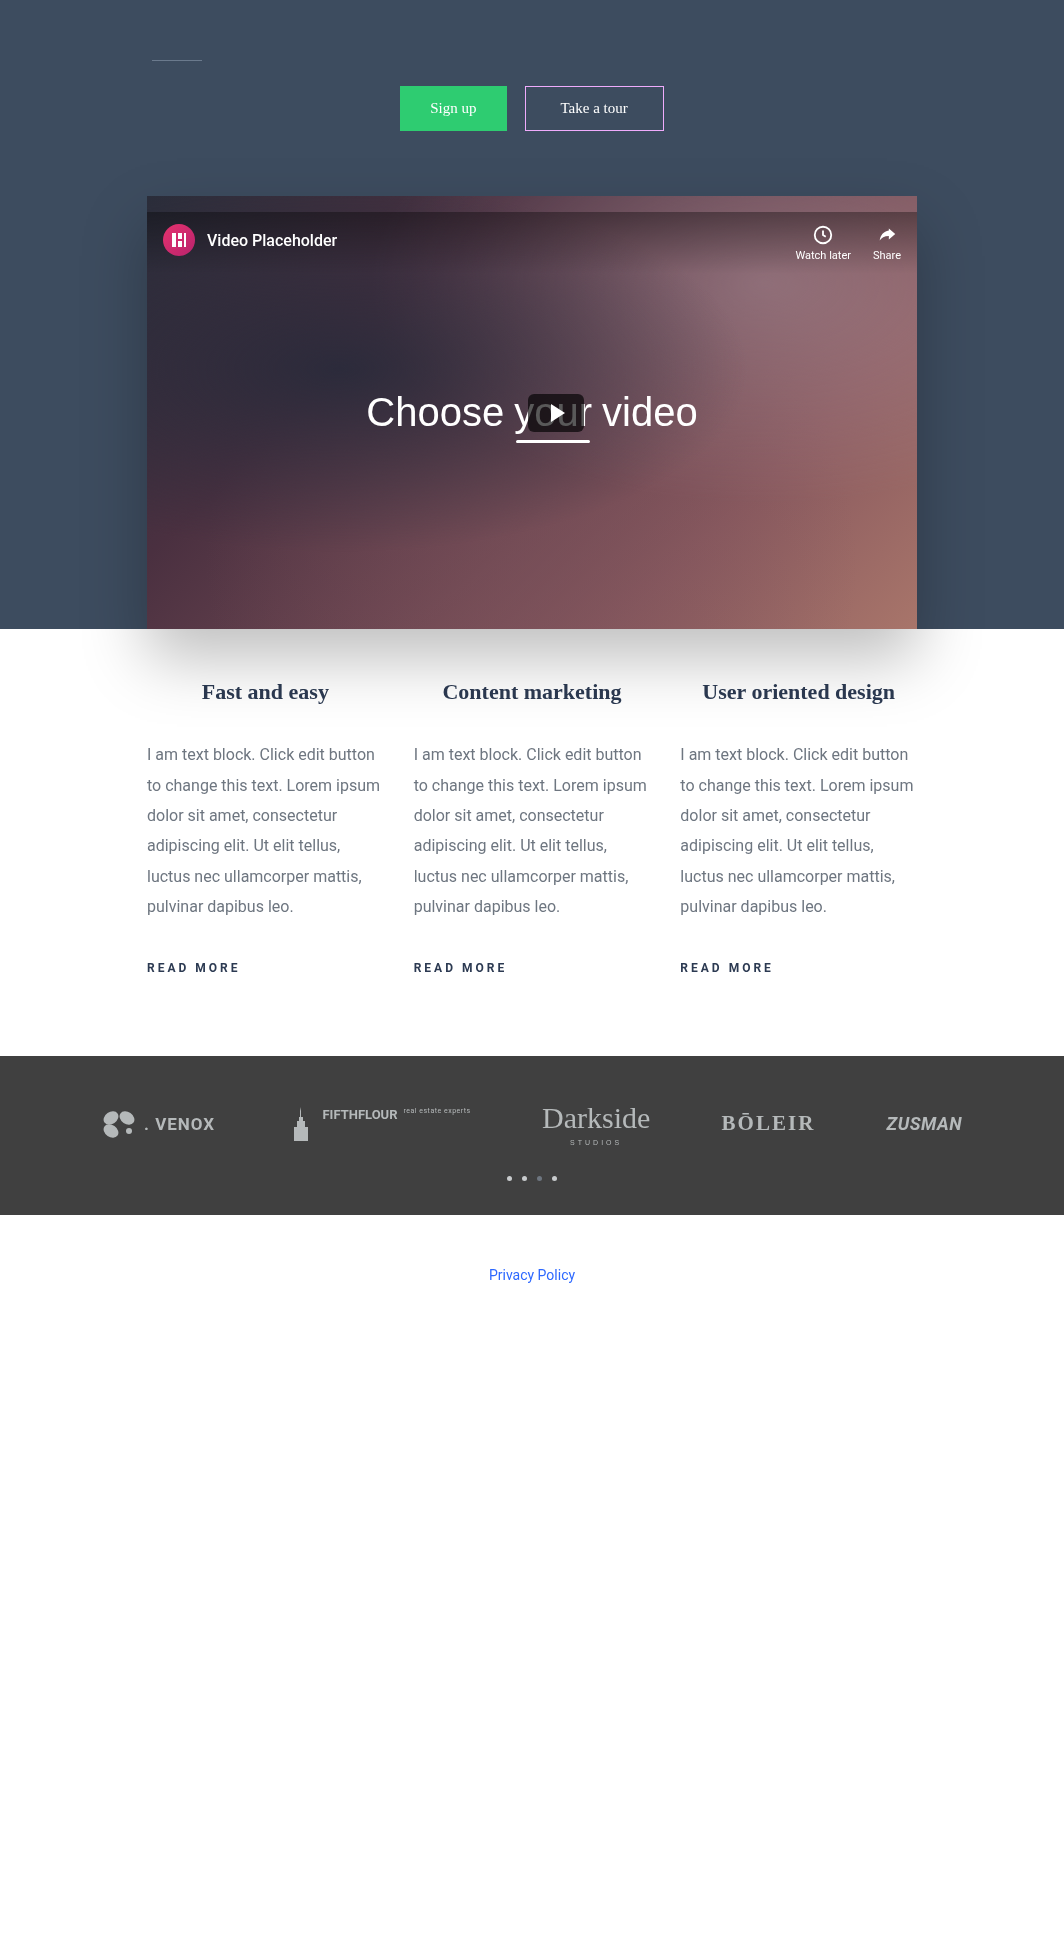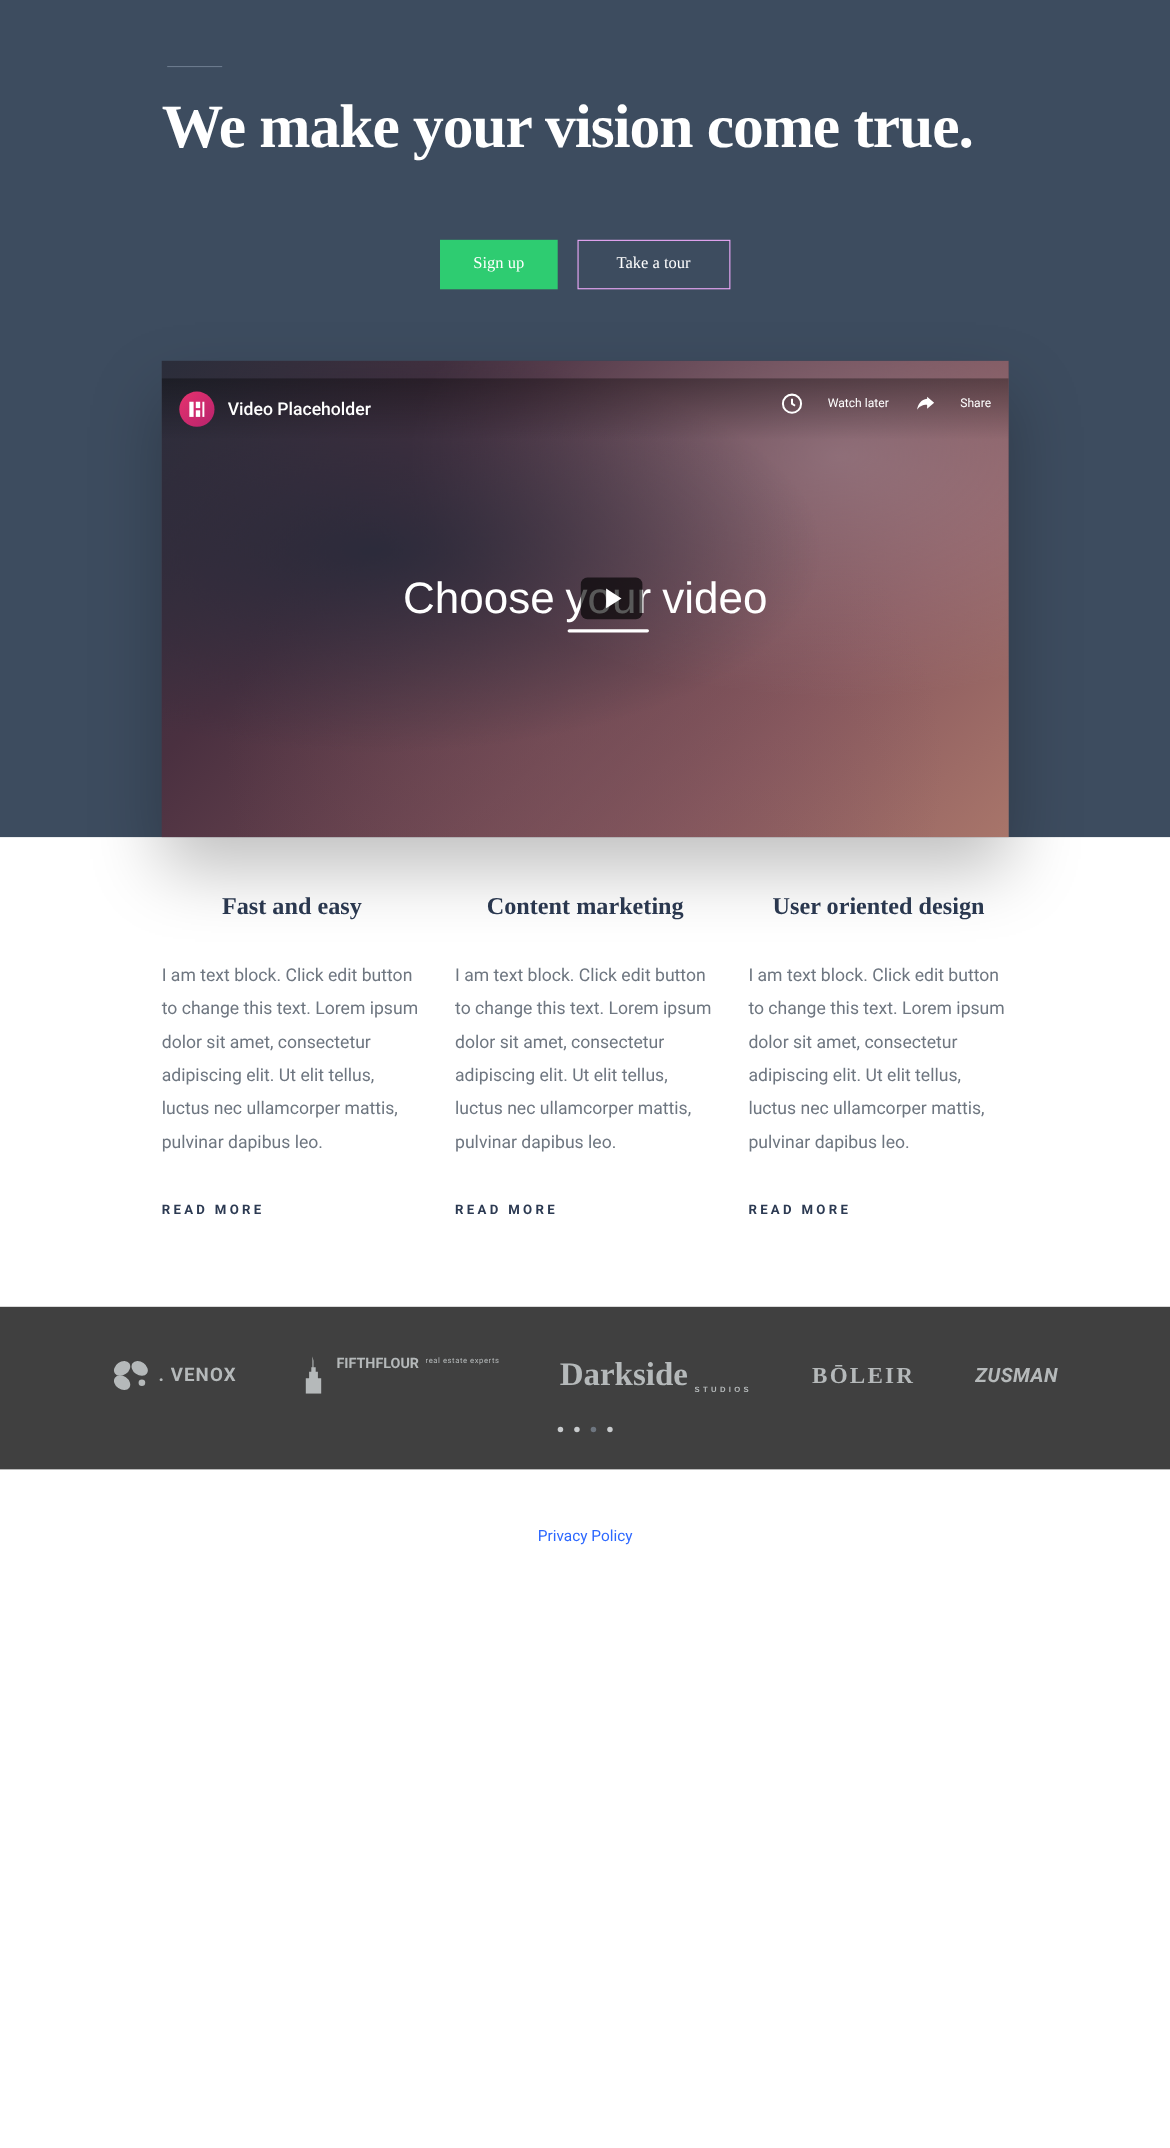--- a/index.html
+++ b/index.html
@@ -71,21 +71,21 @@
     }
     .video-left { display: flex; align-items: center; gap: 12px; }
     .video-logo {
       width: 32px; height: 32px; border-radius: 50%;
       background: linear-gradient(135deg, #e6326e, #b8236d);
       display: flex; align-items: center; justify-content: center;
       color: #fff; font-weight: 700; font-size: 13px;
     }
     .video-title { color: #fff; font-size: 16px; font-weight: 500; }
     .video-right { display: flex; gap: 22px; }
-    .video-icon-btn { display: flex; flex-direction: row; align-items: center; gap: 21px; color: #fff; font-size: 11px; }
+    .video-icon-btn { display: flex; flex-direction: column; align-items: center; gap: 3px; color: #fff; font-size: 11px; }
     .video-icon { width: 22px; height: 22px; }
     .video-center {
       position: absolute; inset: 0;
       display: flex; flex-direction: column; align-items: center; justify-content: center;
       color: #fff;
     }
     .video-text-wrap { display: flex; align-items: baseline; gap: 10px; font-size: 40px; font-weight: 300; font-family: Arial, sans-serif; }
     .video-word-underline { position: relative; display: inline-flex; align-items: center; }
     .video-word-underline::after {
       content: ""; position: absolute; left: 2px; right: 2px; bottom: -8px;
@@ -132,38 +132,37 @@
       cursor: pointer;
     }
     
     .logos-section { background: #404040; padding: 45px 0 34px 0; }
     .logos-inner { max-width: 900px; margin: 0 auto; padding: 0 20px; }
     .logos-row { display: flex; align-items: center; justify-content: space-between; gap: 20px; margin-bottom: 30px; }
     .logo-item { color: #b5b9ba; font-weight: 700; font-size: 17px; letter-spacing: 1px; display: flex; align-items: center; gap: 6px; }
     .logo-venox-mark { display: flex; gap: 2px; }
     .logo-fifthflour { display: flex; flex-direction: row; align-items: flex-start; font-size: 13px; letter-spacing: 0; }
     .logo-fifthflour-sub { font-size: 7px; font-weight: 400; color: #b5b9ba; letter-spacing: 0.5px; }
-    .logo-darkside { font-family: "Brush Script MT", cursive; font-size: 30px; font-weight: 700; letter-spacing: 0; display:flex; flex-direction:row; align-items:flex-end; }
+    .logo-darkside { font-family: "Brush Script MT", cursive; font-size: 30px; font-weight: 400; letter-spacing: 0; display:flex; flex-direction:column; align-items:center; }
     .logo-darkside-sub { font-family: Arial, sans-serif; font-size: 7px; letter-spacing: 3px; margin-top: -2px; }
     .logo-boleir { font-family: Georgia, serif; font-size: 21px; letter-spacing: 2px; }
     .logo-zusman { font-style: italic; font-size: 18px; letter-spacing: 0.5px; }
     .dots { display: flex; gap: 10px; justify-content: center; }
     .dot { width: 5px; height: 5px; border-radius: 50%; background: #c8cbcd; cursor: pointer; }
     .dot.active { background: #6e7680; }
     
     .footer { background: #fff; padding: 50px 0 30px 0; text-align: center; }
     .footer-link { color: #2d68ff; font-size: 14px; text-decoration: none; cursor: pointer; }
   </style>
 </head>
 <body>
 
 <section class="hero">
   <div class="hero-inner">
     <div class="divider-line"></div>
-    <h1 class="hero-title">We make your vision come true.</h1>
     <div class="btn-row">
       <button class="btn btn-primary">Sign up</button>
       <button class="btn btn-outline">Take a tour</button>
     </div>
   </div>
 
   <div class="video-wrap">
     <div class="video-player">
       <div class="video-clouds"></div>
       <div class="video-topbar">

